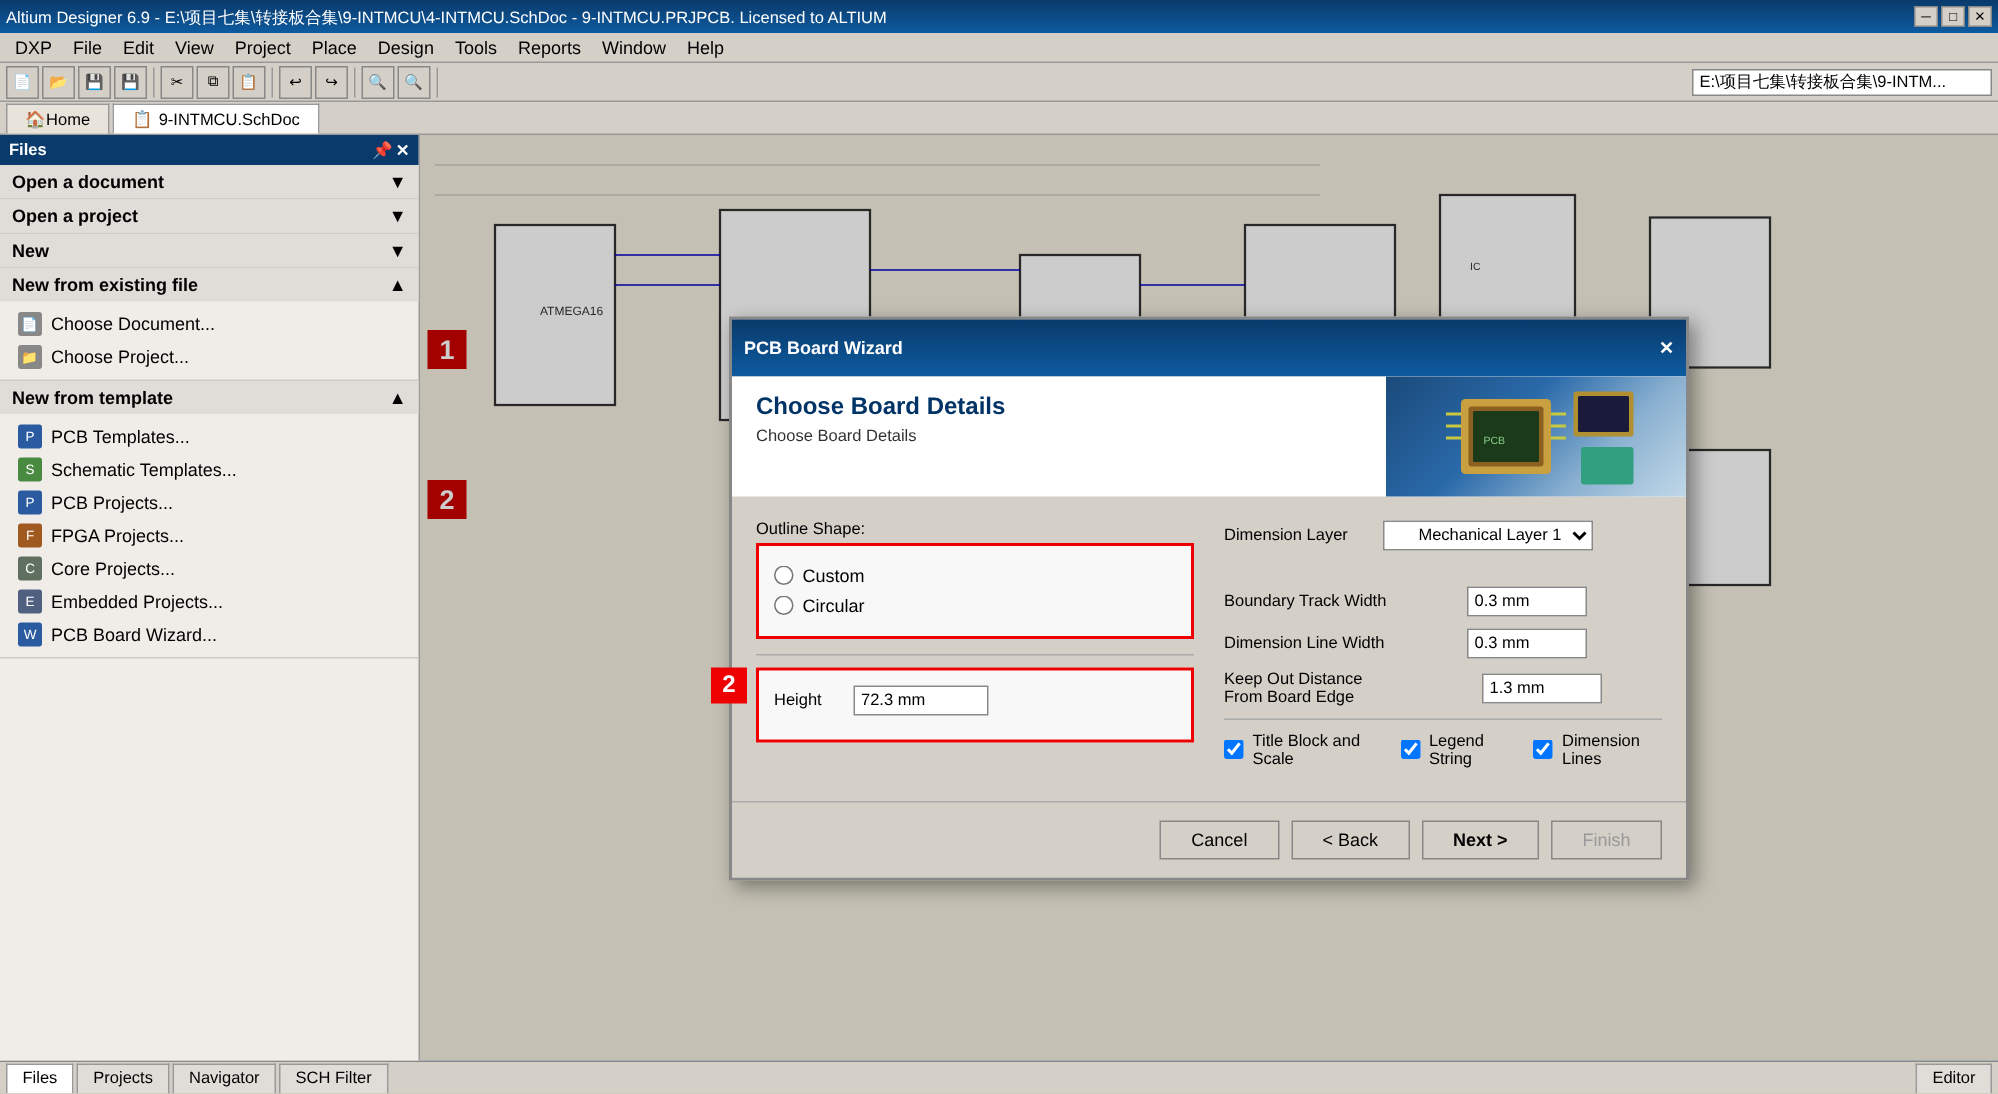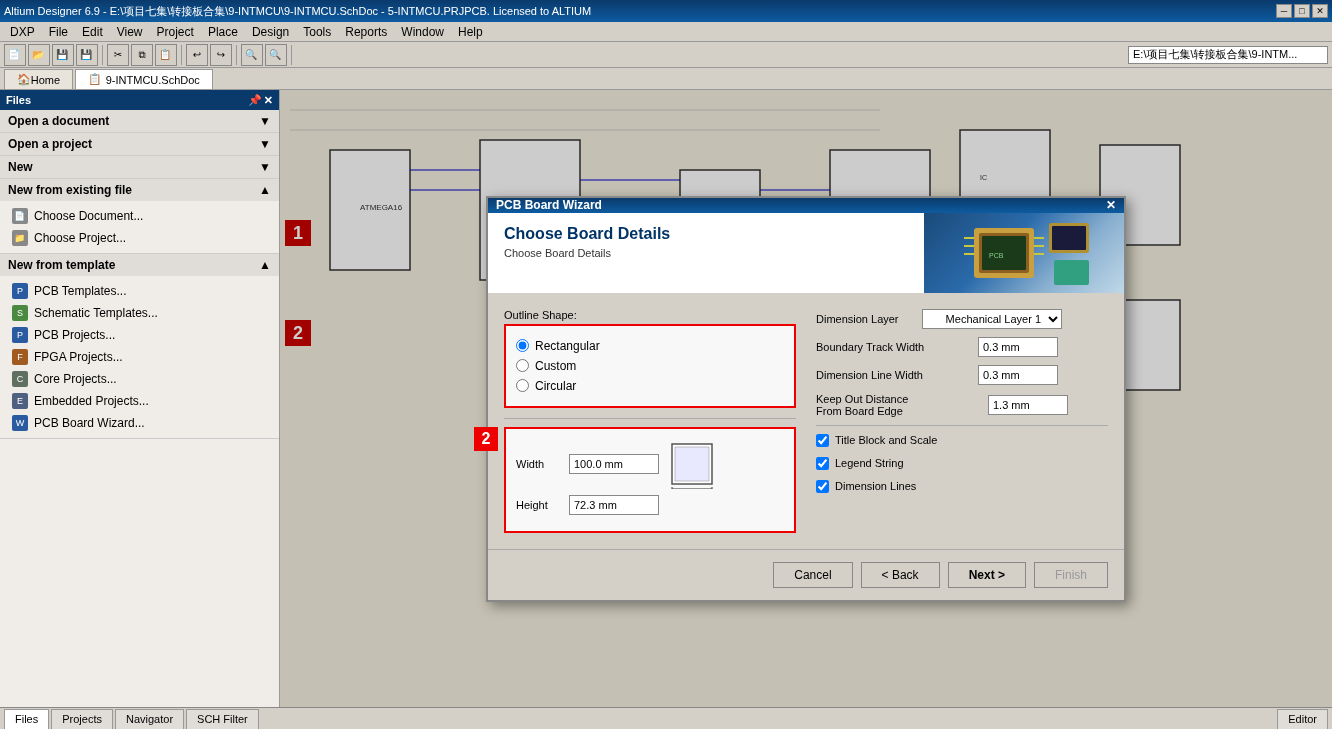--- a/index.html
+++ b/index.html
@@ -44,21 +44,21 @@
     .tab-home { background: #e8e4dc; margin-right: 2px; }
     #bottom-tabs { background: #d4d0c8; border-top: 1px solid #888; height: 22px; display: flex; align-items: center; padding: 0 4px; gap: 2px; }
     .bottom-tab { padding: 2px 10px; border: 1px solid #999; border-bottom: none; background: #e0ddd8; font-size: 11px; cursor: pointer; height: 20px; display: flex; align-items: center; }
     .bottom-tab.active { background: white; }
 
     
     #modal-overlay { position: absolute; top: 0; left: 0; right: 0; bottom: 0; background: rgba(0,0,0,0.2); display: flex; align-items: center; justify-content: center; z-index: 100; }
 
     
     #dialog { background: #d4d0c8; border: 2px solid #888; box-shadow: 4px 4px 12px rgba(0,0,0,0.4); width: 640px; }
-    #dialog-title { background: linear-gradient(to bottom, #0a3a6b, #0d5ba0); color: white; padding: 4px 8px; font-size: 12px; font-weight: bold; display: flex; justify-content: space-between; align-items: center; height: 15px; }
+    #dialog-title { background: linear-gradient(to bottom, #0a3a6b, #0d5ba0); color: white; padding: 4px 8px; font-size: 12px; font-weight: bold; display: flex; justify-content: space-between; align-items: center; height: 38px; }
     #dialog-header-section { display: flex; background: white; height: 80px; }
     #dialog-header-text { flex: 1; padding: 12px 16px; }
     #dialog-header-img { width: 200px; background: linear-gradient(135deg, #1a4a7a 0%, #2a6aaa 40%, #8ab0d0 70%, #c0d8e8 100%); display: flex; align-items: center; justify-content: center; }
     .dialog-title-text { font-size: 16px; font-weight: bold; color: #003366; margin-bottom: 4px; }
     .dialog-subtitle { font-size: 11px; color: #333; }
 
     #dialog-content { padding: 16px; display: flex; gap: 20px; }
     .dialog-left { flex: 1; }
     .dialog-right { flex: 1; }
 
@@ -76,41 +76,41 @@
 
     .right-form-row { display: flex; align-items: center; gap: 12px; margin-bottom: 8px; }
     .right-label { font-size: 11px; width: 150px; }
     .right-input { border: 1px solid #888; background: white; padding: 2px 4px; font-size: 11px; height: 20px; width: 80px; }
     .dropdown-select { border: 1px solid #888; background: white; padding: 2px 4px; font-size: 11px; height: 20px; width: 120px; }
 
     .checkbox-row { display: flex; align-items: center; gap: 6px; margin-bottom: 6px; font-size: 11px; cursor: pointer; }
     .checkbox-row input { cursor: pointer; }
 
     .two-col-checkboxes { display: flex; gap: 20px; }
-    .checkbox-col { display: flex; flex-direction: column; gap: 4px; }
+    .checkbox-col { display: flex; flex-direction: row; gap: 14px; }
 
     
     #dialog-footer { padding: 12px 16px; border-top: 1px solid #aaa; display: flex; justify-content: flex-end; gap: 8px; background: #d4d0c8; }
     .dialog-btn { padding: 4px 20px; border: 1px solid #888; background: #d4d0c8; font-size: 12px; cursor: pointer; height: 26px; min-width: 70px; }
     .dialog-btn.disabled { color: #999; cursor: default; }
     .annotation-num { position: absolute; background: #e00; color: white; font-weight: bold; font-size: 16px; width: 24px; height: 24px; display: flex; align-items: center; justify-content: center; }
 
     
-    .dim-layer-row { display: flex; align-items: center; gap: 6px; margin-bottom: 8px; }
+    .dim-layer-row { display: flex; align-items: center; gap: 6px; margin-bottom: 24px; }
     .dim-layer-label { font-size: 11px; width: 100px; }
 
     select { font-family: Liberation Sans, sans-serif; font-size: 11px; text-align: right; }
 
     .separator { height: 1px; background: #aaa; margin: 8px 0; }
   </style>
 </head>
 <body>
 
 <div id="title-bar">
-  <span>Altium Designer 6.9 - E:\项目七集\转接板合集\9-INTMCU\9-INTMCU.SchDoc - 5-INTMCU.PRJPCB. Licensed to ALTIUM</span>
+  <span>Altium Designer 6.9 - E:\项目七集\转接板合集\9-INTMCU\4-INTMCU.SchDoc - 9-INTMCU.PRJPCB. Licensed to ALTIUM</span>
   <div id="title-bar-controls">
     <div class="title-btn">─</div>
     <div class="title-btn">□</div>
     <div class="title-btn">✕</div>
   </div>
 </div>
 
 <div id="menu-bar">
   <span class="menu-item">DXP</span>
   <span class="menu-item">File</span>
@@ -306,51 +306,35 @@
           </div>
         </div>
 
         <div id="dialog-content">
 
           <div class="dialog-left">
             <div class="form-group">
               <div class="form-label">Outline Shape:</div>
               <div class="outline-section">
                 <div class="radio-item">
-                  <input type="radio" name="outline" id="r-rect" checked="" style="">
-                  <label for="r-rect">Rectangular</label>
-                </div>
-                <div class="radio-item">
                   <input type="radio" name="outline" id="r-cust" style="">
                   <label for="r-cust">Custom</label>
                 </div>
                 <div class="radio-item">
                   <input type="radio" name="outline" id="r-circ" style="">
                   <label for="r-circ">Circular</label>
                 </div>
               </div>
             </div>
 
             <div class="separator"></div>
 
             <div style="position:relative;">
               <div style="position:absolute;left:-30px;top:0;" class="annotation-num">2</div>
               <div class="board-size-section">
-                <div class="board-size-row">
-                  <span class="board-size-label">Width</span>
-                  <input type="text" class="board-size-input" value="100.0 mm" style="">
-                  <svg width="50" height="50">
-                    <rect x="5" y="5" width="40" height="40" fill="white" stroke="#555" stroke-width="1.5"></rect>
-                    <rect x="8" y="8" width="34" height="34" fill="#e8e8ff" stroke="#888" stroke-width="0.5"></rect>
-
-                    <line x1="5" y1="50" x2="45" y2="50" stroke="#333" stroke-width="1"></line>
-                    <line x1="5" y1="48" x2="5" y2="52" stroke="#333" stroke-width="1"></line>
-                    <line x1="45" y1="48" x2="45" y2="52" stroke="#333" stroke-width="1"></line>
-                  </svg>
-                </div>
                 <div class="board-size-row">
                   <span class="board-size-label">Height</span>
                   <input type="text" class="board-size-input" value="72.3 mm" style="">
                 </div>
               </div>
             </div>
           </div>
 
           <div class="dialog-right">
 

